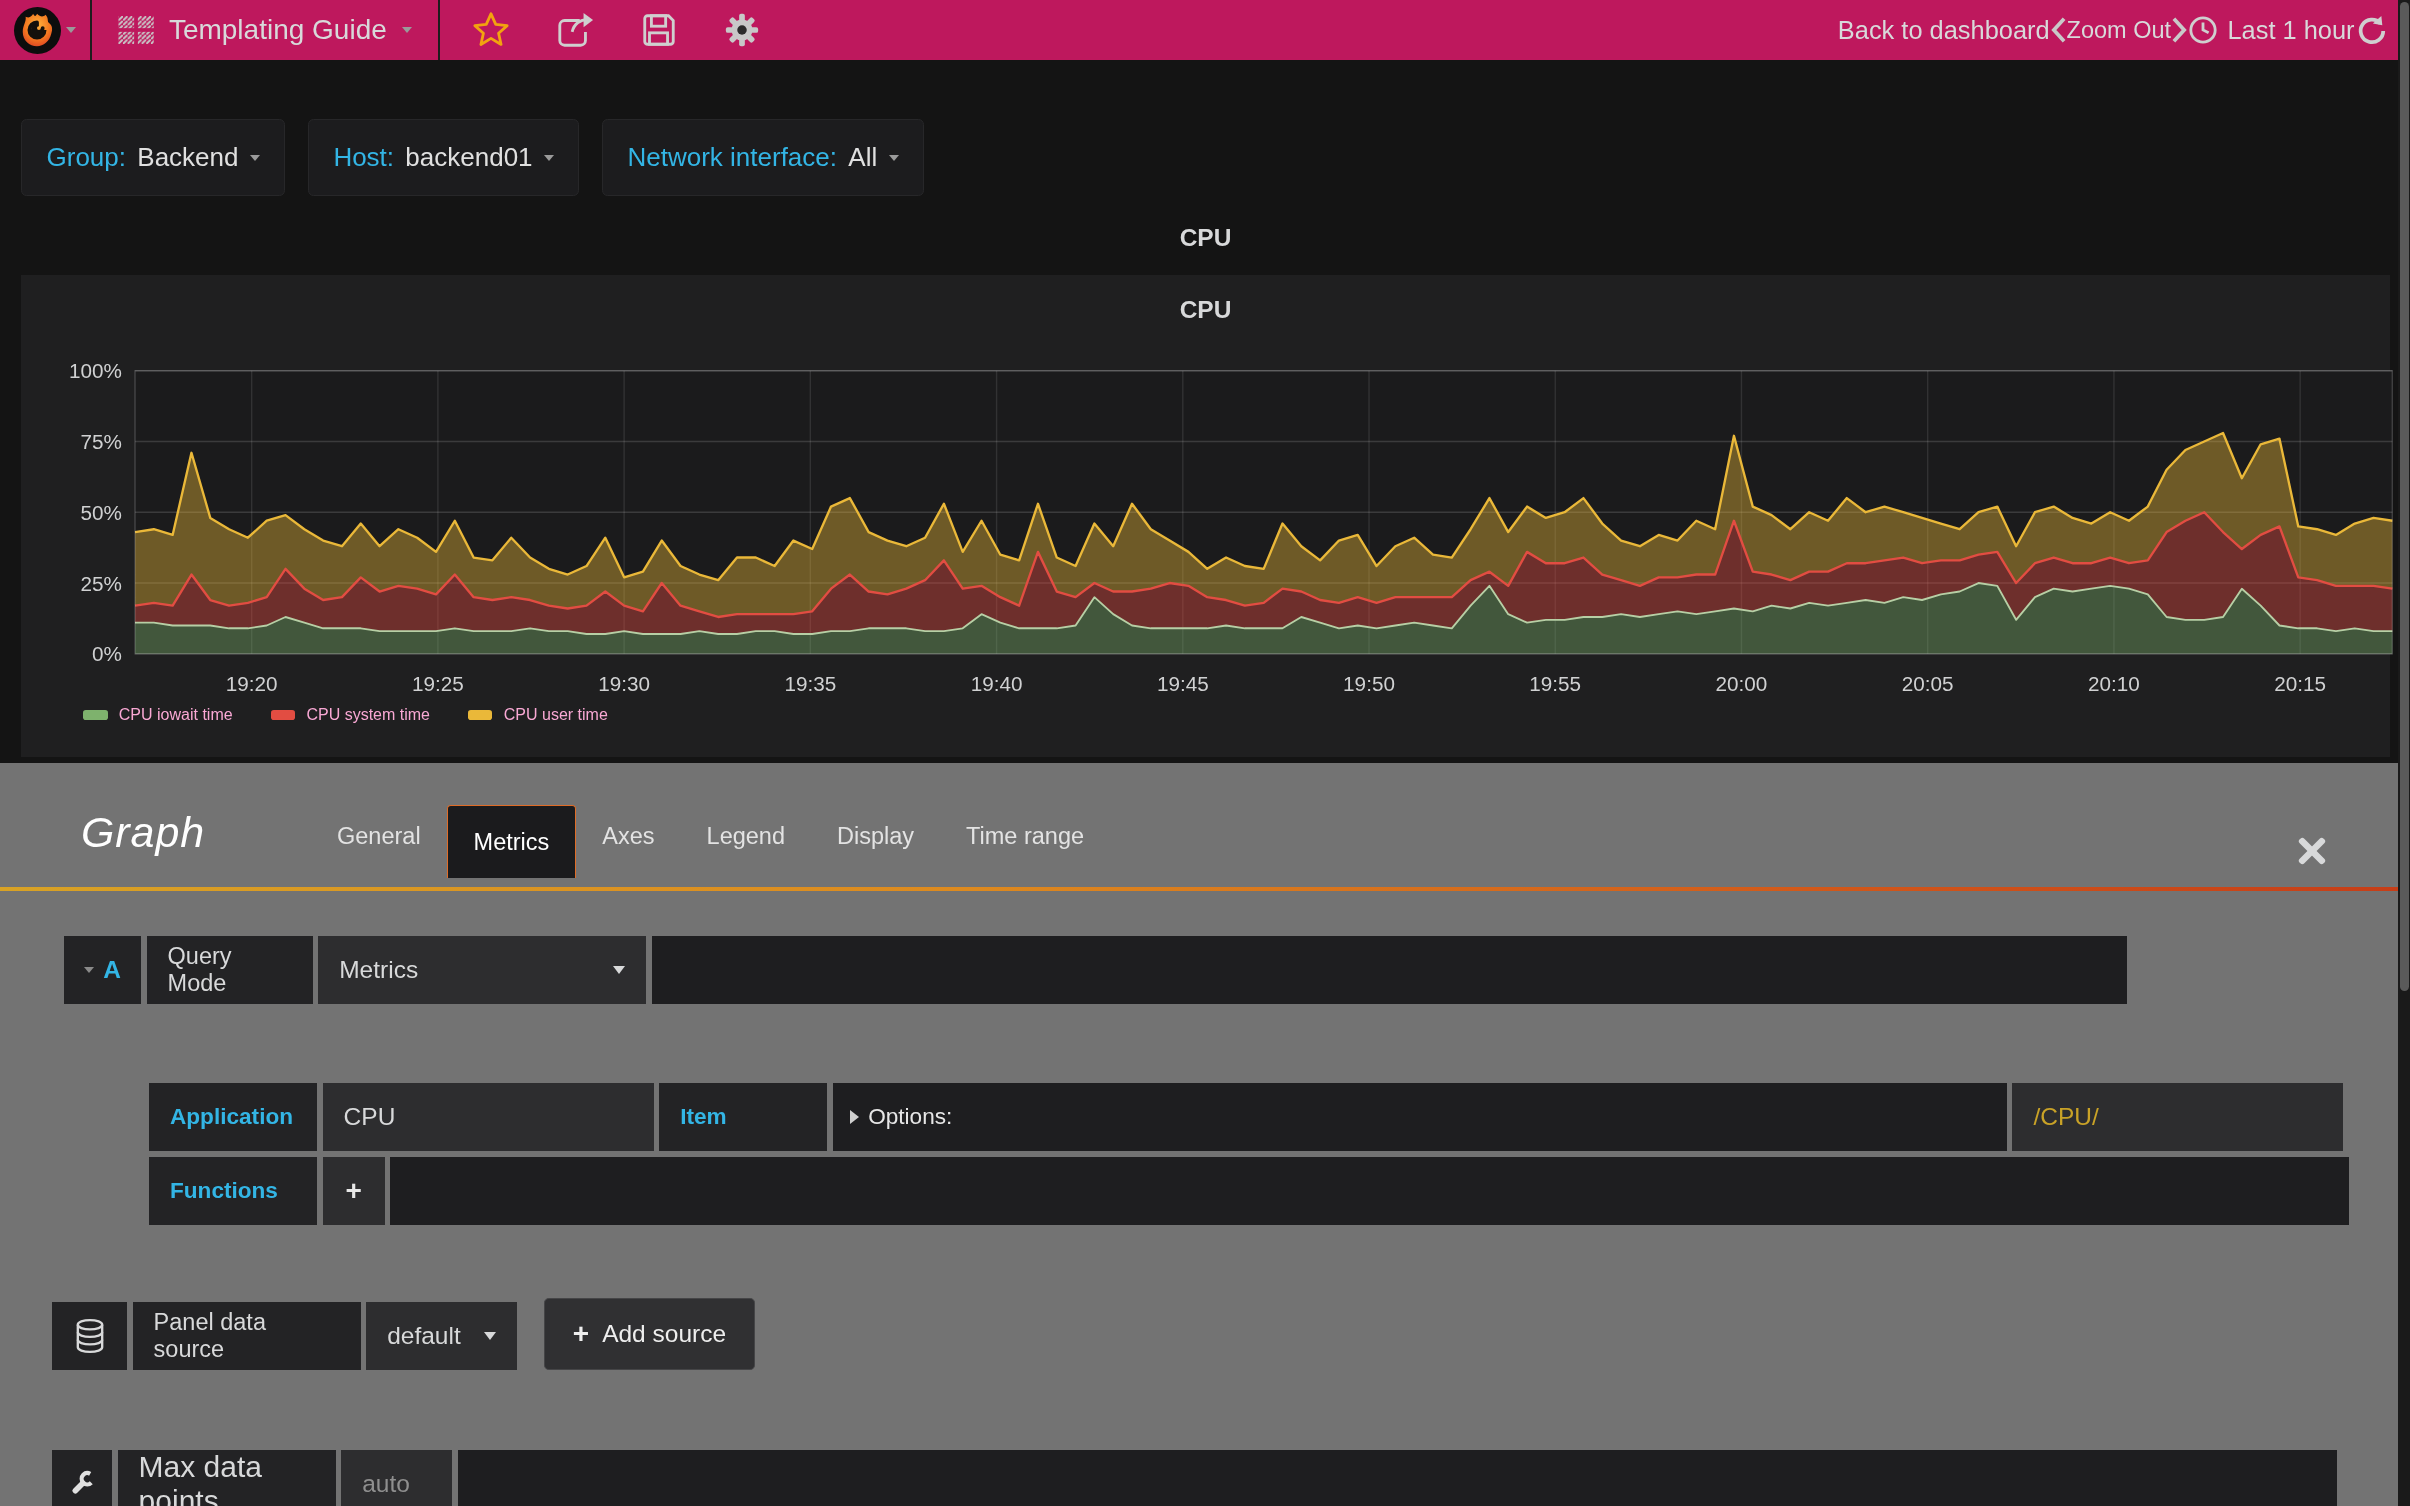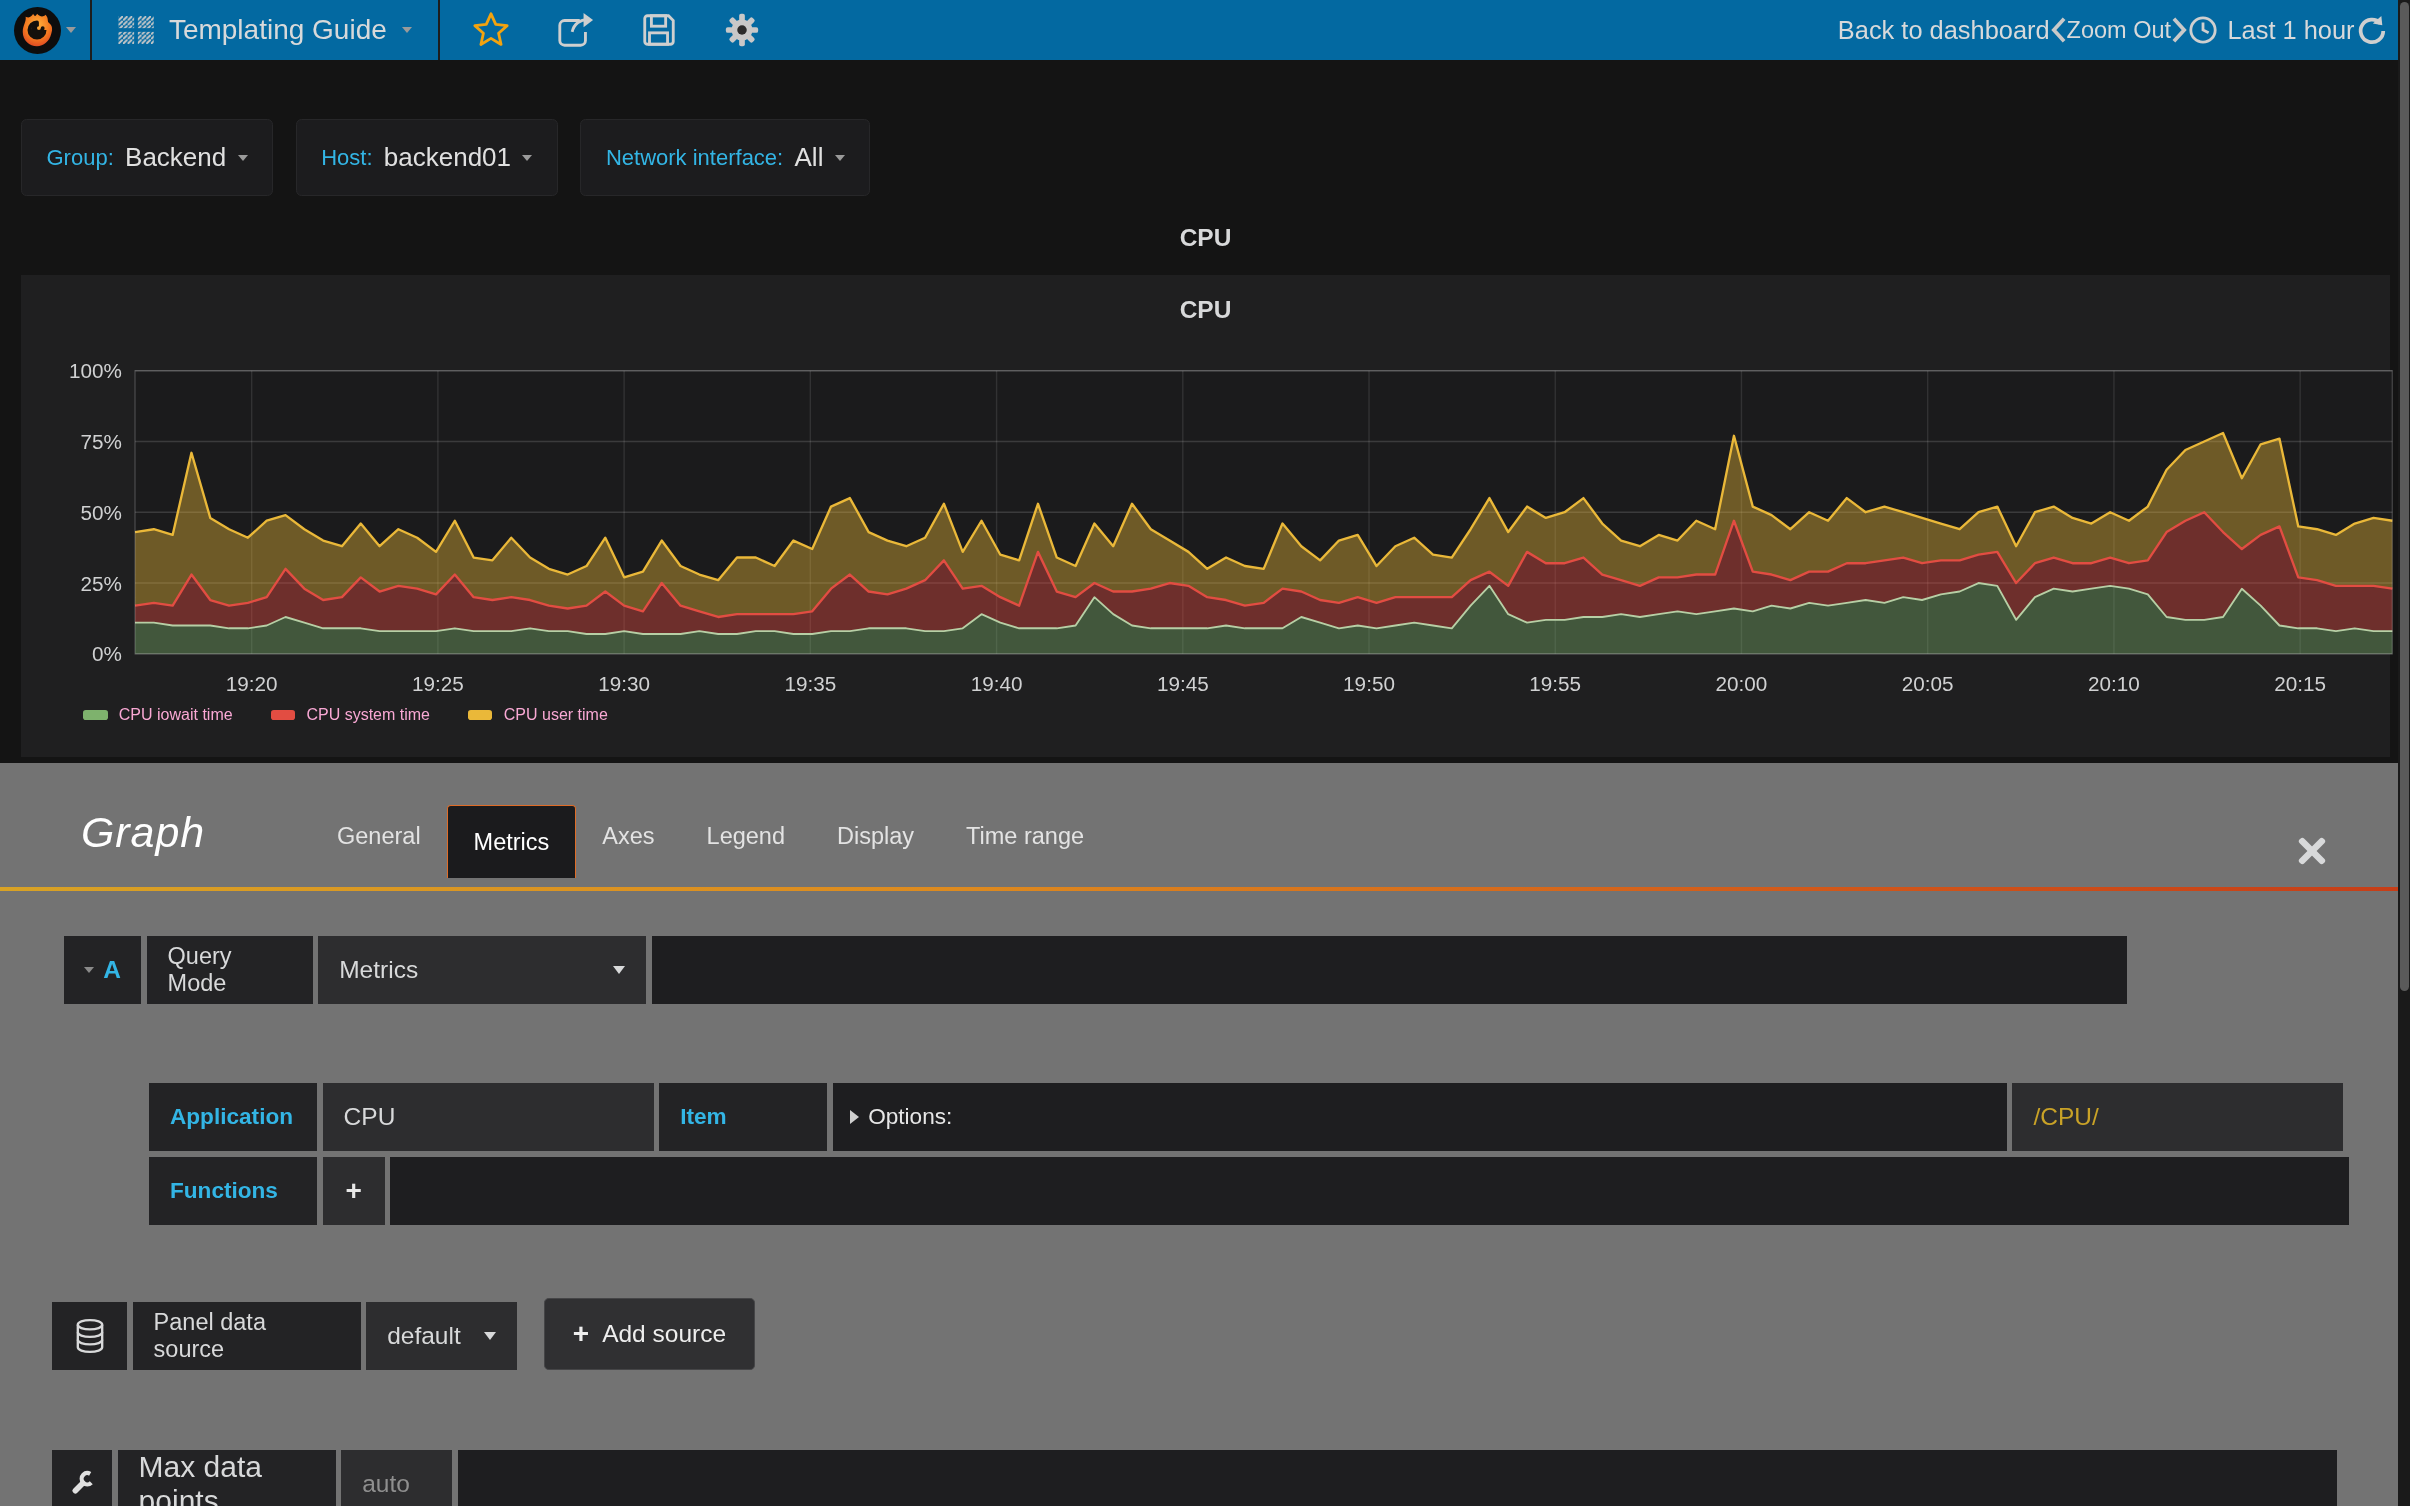--- a/index.html
+++ b/index.html
@@ -1,36 +1,36 @@
 <!DOCTYPE html>
 <html style="font-size:15px"><head>
 <meta charset="utf-8">
 <style>
   * { margin:0; padding:0; box-sizing:border-box; }
   html,body { width:2411px; height:1507px; overflow:hidden; }
   body { background:#141414; font-family:"Liberation Sans", sans-serif; color:#d8d9da; position:relative; }
 
   
-  .topnav { position:absolute; left:0; top:0; width:2411px; height:60px; background:#0369a1; display:flex; align-items:center; }
+  .topnav { position:absolute; left:0; top:0; width:2411px; height:60px; background:#be185d; display:flex; align-items:center; }
   .topnav .sep { width:1.9px; height:60px; background:#1d1d1d; }
   .logo-wrap { width:90px; height:60px; display:flex; align-items:center; justify-content:center; gap:5.6px; }
   .logo-circle { width:47px; height:47px; border-radius:50%; background:#0d0d0d; display:flex; align-items:center; justify-content:center; }
   .caret { width:0; height:0; border-left:6.6px solid transparent; border-right:6.6px solid transparent; border-top:8.5px solid #9a9a9a; display:inline-block; }
   .caret.small { border-left-width:5.6px; border-right-width:5.6px; border-top-width:6.6px; }
   .dash-title-wrap { display:flex; align-items:center; gap:15px; padding:0 26px; height:60px; }
   .dash-title { font-size:28px; color:#d8d9da; }
   .nav-icons { display:flex; align-items:center; gap:45px; padding:0 32px; }
   .nav-right { position:absolute; right:24.5px; top:0; height:60px; display:flex; align-items:center; }
   .nav-right .txt { font-size:25.4px; color:#d8d9da; }
   .chev { stroke:#c9c9c9; stroke-width:4; fill:none; }
 
   
   .var-row { position:absolute; left:21px; top:119px; display:flex; gap:22.6px; }
   .var-box { height:77px; background:#1c1c1e; border:0.9px solid #272729; border-radius:5.6px; display:flex; align-items:center; gap:11.3px; padding:0 24.5px; }
-  .var-label { color:#33b5e5; font-size:22px; }
+  .var-label { color:#33b5e5; font-size:26px; }
   .var-value { color:#e0e0e0; font-size:26px; }
 
   
   .row-title { position:absolute; left:0; top:224px; width:2411px; text-align:center; font-size:24.5px; font-weight:bold; color:#d8d9da; }
   .panel { position:absolute; left:21px; top:275px; width:2369px; height:482px; background:#1f1f20; }
   .panel-title { position:absolute; left:0; top:21px; width:100%; text-align:center; font-size:24.5px; font-weight:bold; color:#d8d9da; }
   #chart { position:absolute; left:28px; top:75px; }
 
   .legend { position:absolute; left:62px; top:431px; display:flex; gap:38px; align-items:center; }
   .legend-item { display:flex; align-items:center; gap:11.3px; }

